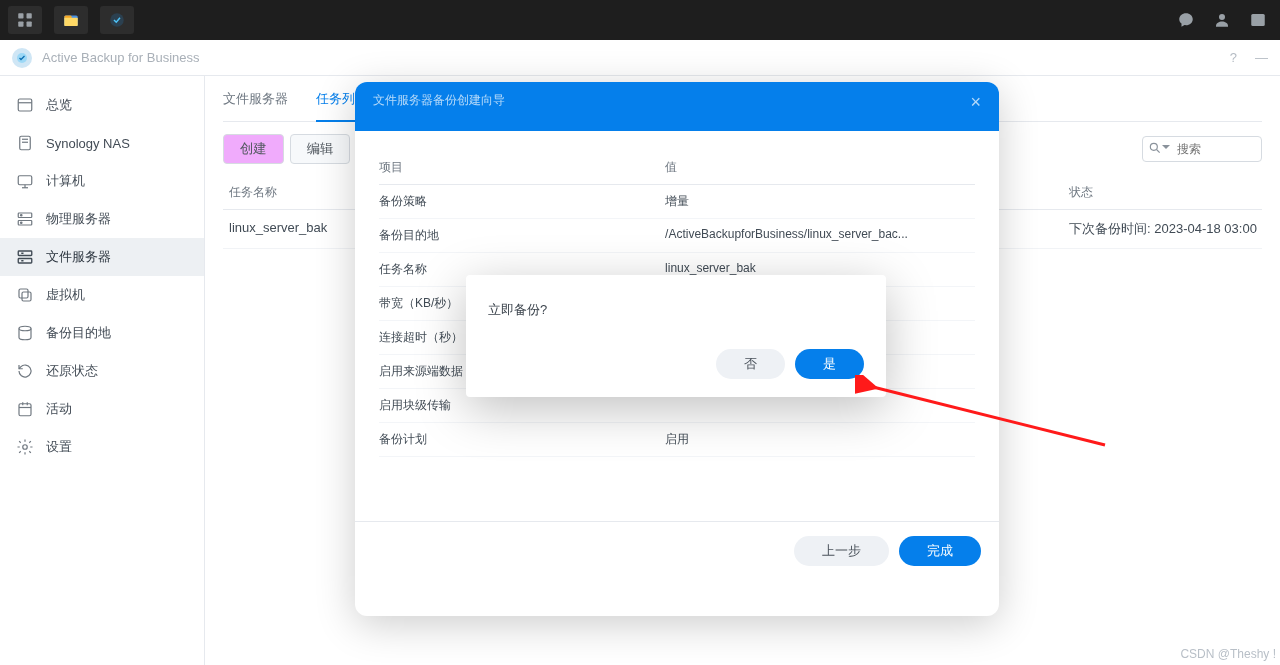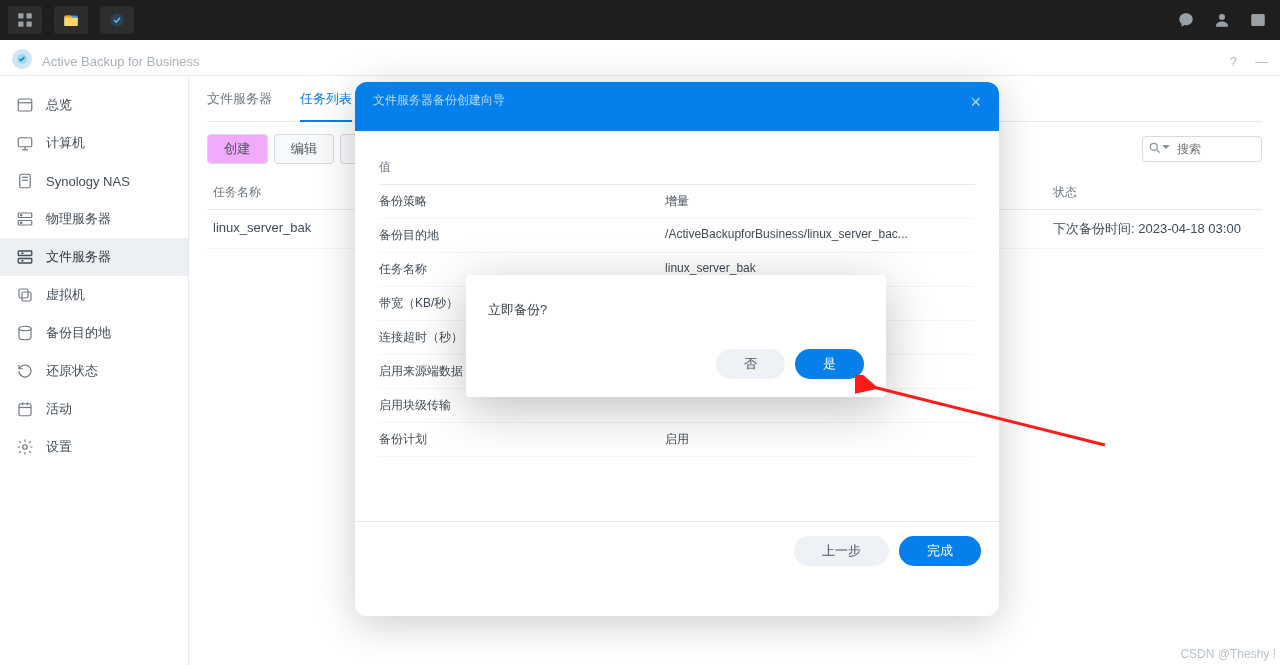--- a/index.html
+++ b/index.html
@@ -8,26 +8,26 @@
 .taskbar-left { display: flex; gap: 12px; align-items: center; }
 .tb-item { width: 34px; height: 28px; display: flex; align-items: center; justify-content: center; border-radius: 3px; }
 .tb-item svg { width: 18px; height: 18px; }
 .tb-item.apps { background: #2d2d2d; }
 .tb-item.folder { background: #2d2d2d; padding: 0; }
 .tb-item.station { background: #2d2d2d; }
 .taskbar-right { margin-left: auto; display: flex; gap: 8px; align-items: center; }
 .tb-right-icon { width: 28px; height: 28px; display: flex; align-items: center; justify-content: center; color: #99a; }
 .tb-right-icon svg { width: 18px; height: 18px; fill: #99a0a6; }
 .syno-bg { position: absolute; top: 0; right: 0; height: 40px; width: 600px; background: linear-gradient(90deg, #1e1e1e 0%, #3d3530 30%, #8a6d4a 60%, #5a4a3a 100%); z-index: -1; }
-.app-titlebar { height: 36px; border-bottom: 1px solid #e6e9ee; display: flex; align-items: flex-end; padding: 6px 12px; color: #a9b0b8; gap: 10px; }
+.app-titlebar { height: 36px; border-bottom: 1px solid #e6e9ee; display: flex; align-items: center; padding: 0 12px; color: #a9b0b8; gap: 10px; }
 .app-titlebar .app-icon { width: 20px; height: 20px; border-radius: 50%; background: #cfe6f5; display: flex; align-items: center; justify-content: center; }
 .app-titlebar .app-icon svg { width: 12px; height: 12px; }
 .title-ctrls { margin-left: auto; display: flex; gap: 18px; color: #b5bcc4; }
 .main { display: flex; height: calc(665px - 40px - 36px); position: relative; }
-.sidebar { width: 189px; border-right: 1px solid #e6e9ee; padding-top: 10px; }
+.sidebar { width: 205px; border-right: 1px solid #e6e9ee; padding-top: 10px; }
 .side-item { display: flex; align-items: center; gap: 12px; padding: 10px 16px; color: #434c56; cursor: pointer; }
 .side-item.active { background: #edf0f3; color: #2d3640; font-weight: 500; }
 .side-item svg { width: 18px; height: 18px; flex-shrink: 0; }
 .content { flex: 1; padding: 0 18px; position: relative; }
 .tabs { display: flex; gap: 28px; padding-top: 14px; border-bottom: 1px solid #e6e9ee; }
 .tab { padding-bottom: 12px; color: #6f7882; cursor: pointer; }
 .tab.active { color: #057feb; border-bottom: 2px solid #057feb; margin-bottom: -1px; font-weight: 500; }
 .toolbar { display: flex; align-items: center; padding: 12px 0; gap: 6px; }
 .btn { padding: 5px 16px; border: 1px solid #d6dbe1; border-radius: 4px; background: #f7f9fb; color: #51585f; cursor: pointer; }
 .btn.primary { background: #f0abfc; }
@@ -126,33 +126,33 @@
   <div class="sidebar">
     <div class="side-item">
       <svg viewBox="0 0 24 24" fill="none" stroke="#707880" stroke-width="1.6">
           <rect x="3" y="4" width="18" height="16" rx="2"></rect>
           <line x1="3" y1="9" x2="21" y2="9"></line>
         </svg>
       <span>总览</span>
     </div>
     <div class="side-item">
       <svg viewBox="0 0 24 24" fill="none" stroke="#707880" stroke-width="1.6">
+          <rect x="5" y="3" width="14" height="18" rx="2"></rect>
+          <line x1="8" y1="7" x2="16" y2="7"></line>
+          <line x1="8" y1="11" x2="16" y2="11"></line>
+        </svg>
+      <span>Synology NAS</span>
+    </div>
+    <div class="side-item">
+      <svg viewBox="0 0 24 24" fill="none" stroke="#707880" stroke-width="1.6">
           <rect x="3" y="5" width="18" height="12" rx="2"></rect>
           <line x1="8" y1="21" x2="16" y2="21"></line>
           <line x1="12" y1="17" x2="12" y2="21"></line>
         </svg>
       <span>计算机</span>
-    </div>
-    <div class="side-item">
-      <svg viewBox="0 0 24 24" fill="none" stroke="#707880" stroke-width="1.6">
-          <rect x="5" y="3" width="14" height="18" rx="2"></rect>
-          <line x1="8" y1="7" x2="16" y2="7"></line>
-          <line x1="8" y1="11" x2="16" y2="11"></line>
-        </svg>
-      <span>Synology NAS</span>
     </div>
     <div class="side-item">
       <svg viewBox="0 0 24 24" fill="none" stroke="#707880" stroke-width="1.6">
           <rect x="3" y="4" width="18" height="6" rx="1"></rect>
           <rect x="3" y="14" width="18" height="6" rx="1"></rect>
           <circle cx="7" cy="7" r="1" fill="#707880"></circle>
           <circle cx="7" cy="17" r="1" fill="#707880"></circle>
         </svg>
       <span>物理服务器</span>
     </div>
@@ -234,20 +234,21 @@
 
 <div class="wizard-mask">
   <div class="wiz-hdr">
     <div class="wiz-sub">
       <span>文件服务器备份创建向导</span>
       <span class="wiz-close">×</span>
     </div>
   </div>
   <div class="wiz-body">
     <div class="sum-hdr">
+      <div class="sum-k">项目</div>
       <div class="sum-v">值</div>
     </div>
     <div class="sum-row">
         <div class="sum-k">备份策略</div>
         <div class="sum-v">增量</div>
       </div>
     <div class="sum-row">
         <div class="sum-k">备份目的地</div>
         <div class="sum-v">/ActiveBackupforBusiness/linux_server_bac...</div>
       </div>

